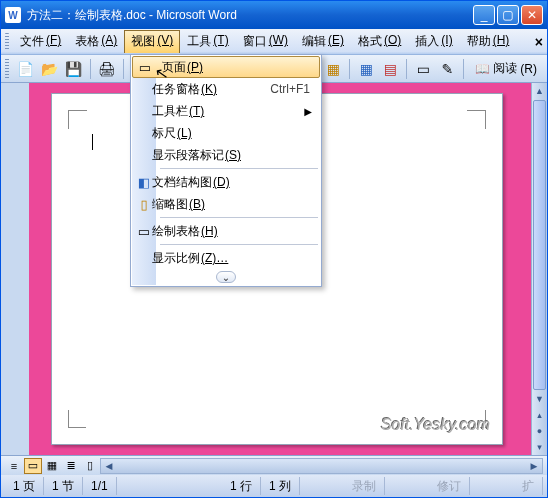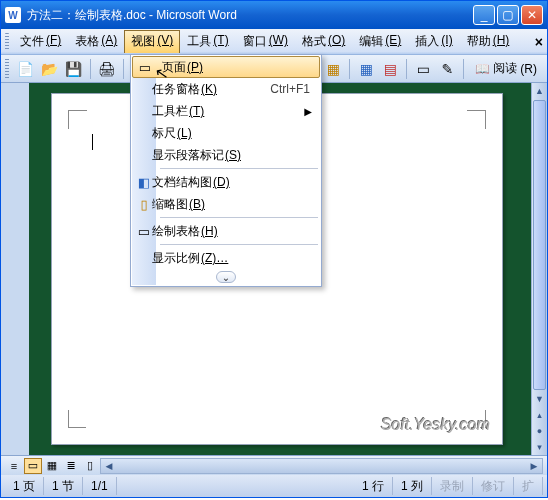--- a/index.html
+++ b/index.html
@@ -22,21 +22,21 @@
 .menubar .close-x { margin-left: auto; font-size: 14px; color: #000; cursor: pointer; font-weight: bold; }
 
 .toolbar { height: 28px; background: linear-gradient(to bottom, #eaf1fb, #c8d9f0); border-bottom: 1px solid #8aa6d0; display: flex; align-items: center; padding: 0 4px; gap: 2px; }
 .toolbar .grip { width: 4px; height: 20px; margin-right: 4px; background: repeating-linear-gradient(to bottom, #7a94bb 0 1px, transparent 1px 3px); }
 .toolbar .tbtn { width: 22px; height: 22px; display: flex; align-items: center; justify-content: center; border-radius: 2px; font-size: 14px; }
 .sep { width: 1px; height: 20px; background: #9ab1d3; margin: 0 3px; }
 .read-btn { display: flex; align-items: center; height: 22px; padding: 0 6px; font-size: 12px; gap: 3px; }
 
 .workspace { flex: 1; display: flex; background: #c8d9f0; overflow: hidden; position: relative; }
 .left-gutter { width: 28px; background: #c8d9f0; }
-.doc-area { flex: 1; background: #14532d; padding: 8px 10px 10px 10px; position: relative; }
+.doc-area { flex: 1; background: #ec4899; padding: 8px 10px 10px 10px; position: relative; }
 .page { position: absolute; left: 22px; top: 10px; width: 452px; height: 352px; background: #fff; border: 1px solid #94a2b8; box-shadow: 2px 2px 3px rgba(0,0,0,0.3); }
 .page::before, .page::after, .page .br-l, .page .br-r { content: ''; position: absolute; width: 18px; height: 18px; border: 0 solid #888; }
 .page::before { top: 16px; left: 16px; border-left-width: 1px; border-top-width: 1px; }
 .page::after { top: 16px; right: 16px; border-right-width: 1px; border-top-width: 1px; }
 .page .br-l { bottom: 16px; left: 16px; border-left-width: 1px; border-bottom-width: 1px; }
 .page .br-r { bottom: 16px; right: 16px; border-right-width: 1px; border-bottom-width: 1px; }
 .cursor-caret { position: absolute; top: 40px; left: 40px; width: 1px; height: 16px; background: #000; }
 .watermark { position: absolute; right: 12px; bottom: 10px; color: #aaa; font-size: 16px; font-style: italic; font-family: "Arial"; text-shadow: 1px 1px 0 #fff, -1px -1px 0 #666; }
 .scroll-v { width: 16px; background: linear-gradient(to right, #dae6f7, #b5c9e6); border-left: 1px solid #9ab1d3; display: flex; flex-direction: column; }
 .scroll-v .sbtn { height: 16px; display: flex; align-items: center; justify-content: center; font-size: 9px; color: #3a5a8a; }
@@ -56,21 +56,21 @@
 .cursor-arrow { position: absolute; left: 155px; top: 64px; font-size: 16px; color: #000; z-index: 20; transform: rotate(-10deg); }
 
 .viewbar { height: 20px; background: linear-gradient(to bottom, #eaf1fb, #c8d9f0); border-top: 1px solid #8aa6d0; display: flex; align-items: center; padding: 0 4px; gap: 1px; }
 .viewbar .vbtn { width: 18px; height: 16px; display: flex; align-items: center; justify-content: center; font-size: 11px; border: 1px solid transparent; }
 .viewbar .vbtn.active { background: #ffe09a; border: 1px solid #aa7b22; }
 .viewbar .htrack { flex: 1; height: 16px; background: linear-gradient(to bottom, #dae6f7, #b5c9e6); border: 1px solid #9ab1d3; display: flex; align-items: center; }
 .viewbar .htrack .hbtn { width: 16px; display:flex; align-items:center; justify-content:center; font-size:9px; color:#3a5a8a; }
 
 .statusbar { height: 22px; background: linear-gradient(to bottom, #e0e9f7, #bed0ec); display: flex; align-items: center; font-size: 12px; padding: 0 4px; }
 .statusbar .cell { padding: 0 8px; border-right: 1px solid #a6b8d6; height: 18px; display: flex; align-items: center; }
-.statusbar .cell.dim { color: #9aa5b8; }
+.statusbar .cell.dim { color: #9aa5b8; margin-left: 44px; }
 .statusbar .spacer { flex: 1; }
 </style>
 </head>
 <body>
 
 <div class="window">
   <div class="titlebar">
     <div class="doc-icon">W</div>
     <div class="title-text">方法二：绘制表格.doc - Microsoft Word</div>
     <div class="win-btns">
@@ -96,26 +96,26 @@
       </div>
     <div class="menu-item">
         <span>工具</span>
         <span class="accel">(T)</span>
       </div>
     <div class="menu-item">
         <span>窗口</span>
         <span class="accel">(W)</span>
       </div>
     <div class="menu-item">
+        <span>编辑</span>
+        <span class="accel">(E)</span>
+      </div>
+    <div class="menu-item">
         <span>格式</span>
         <span class="accel">(O)</span>
-      </div>
-    <div class="menu-item">
-        <span>编辑</span>
-        <span class="accel">(E)</span>
       </div>
     <div class="menu-item">
         <span>插入</span>
         <span class="accel">(I)</span>
       </div>
     <div class="menu-item">
         <span>帮助</span>
         <span class="accel">(H)</span>
       </div>
     <div class="close-x">×</div>

